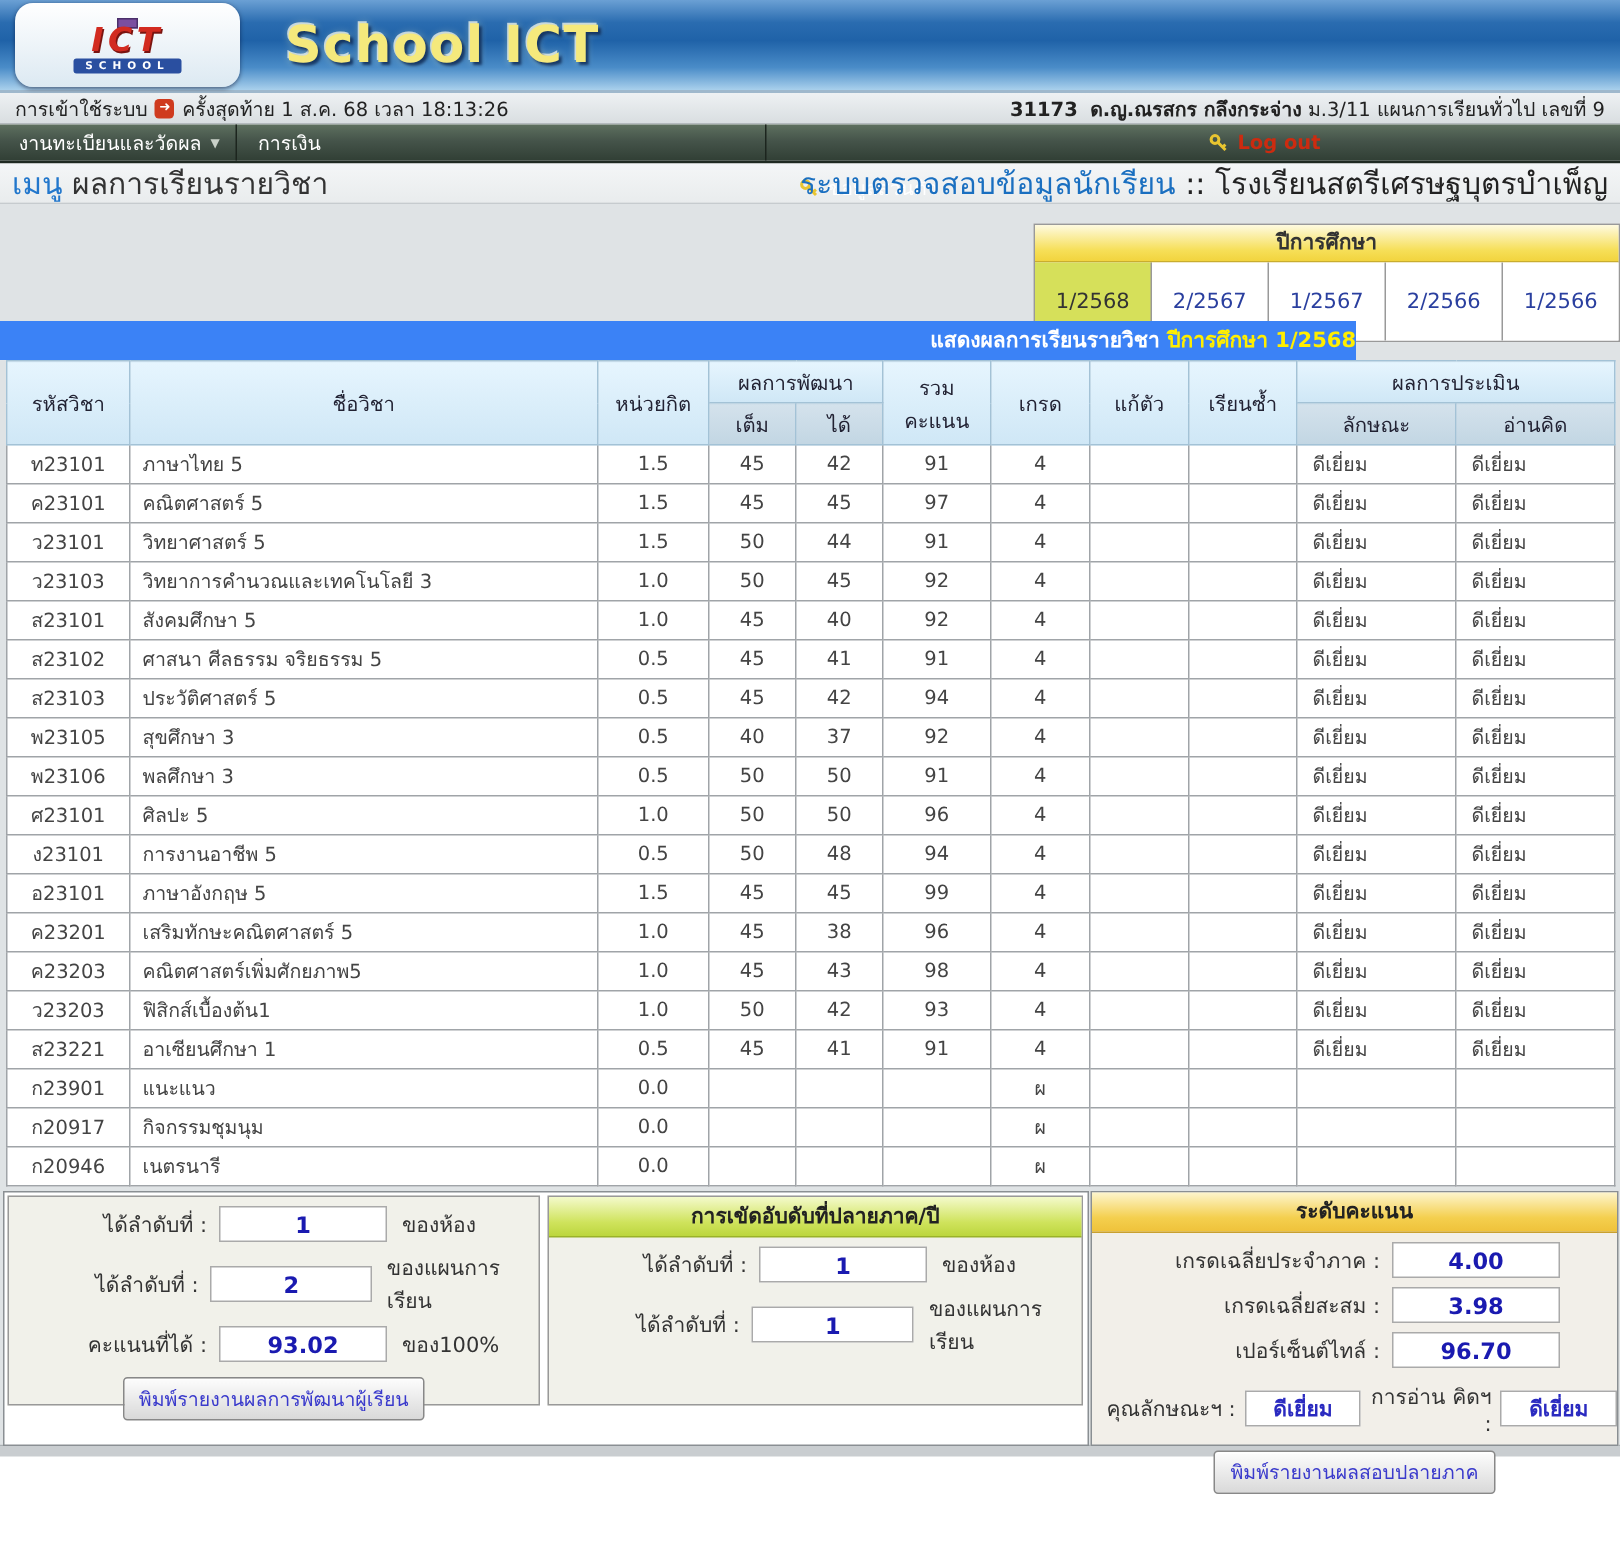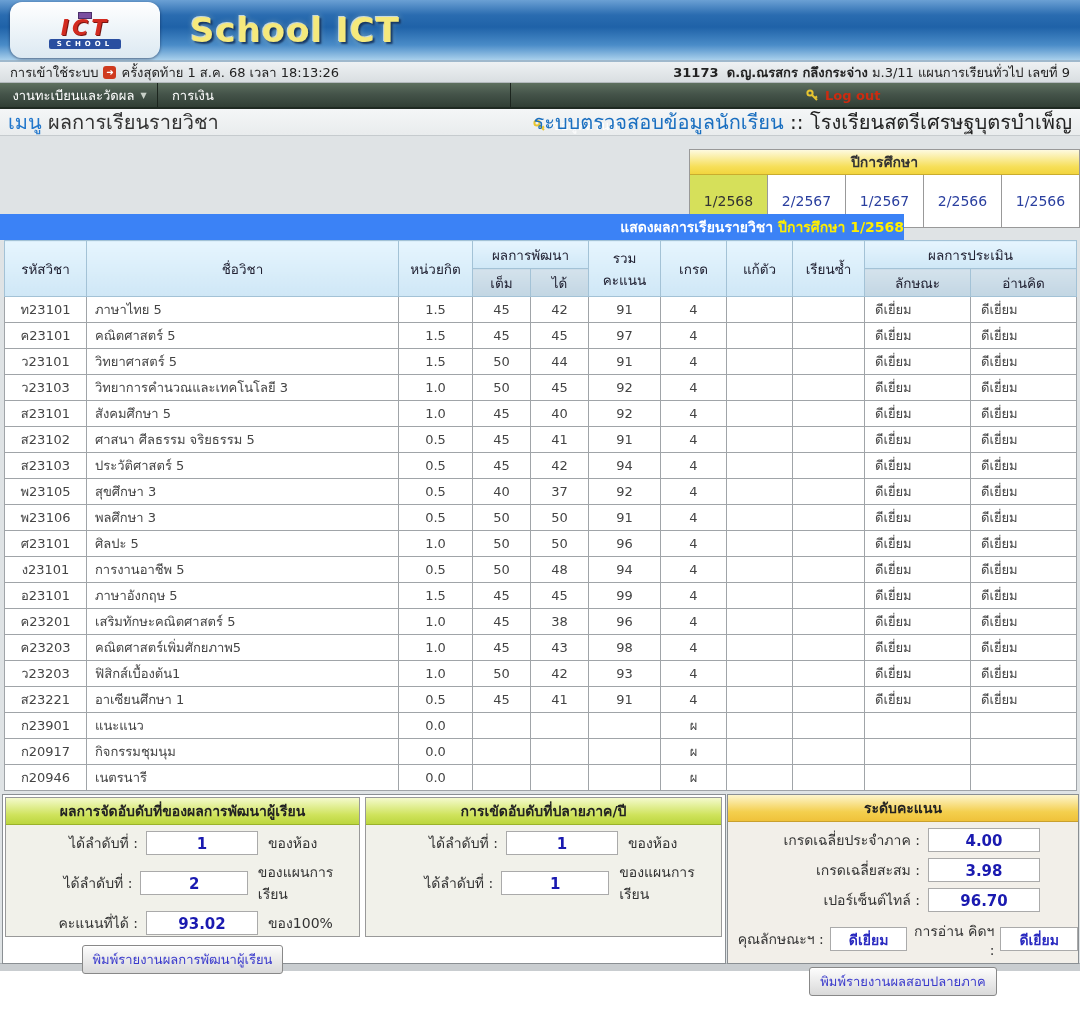--- a/index.html
+++ b/index.html
@@ -477,21 +477,20 @@
             <td class="col-retake"></td>
             <td class="col-character_eval"></td>
             <td class="col-reading_eval"></td>
           </tr>
         </tbody>
     </table>
 
     <div class="bottom">
       <div class="left-wrap">
         <div class="panel panel-a">
-          <div class="panel-head">ผลการจัดอับดับที่ของผลการพัฒนาผู้เรียน</div>
           <div class="prow">
             <span class="plabel">ได้ลำดับที่ :</span>
             <span class="pvalue">1</span>
             <span class="punit">ของห้อง</span>
           </div>
           <div class="prow">
             <span class="plabel">ได้ลำดับที่ :</span>
             <span class="pvalue">2</span>
             <span class="punit">ของแผนการเรียน</span>
           </div>

